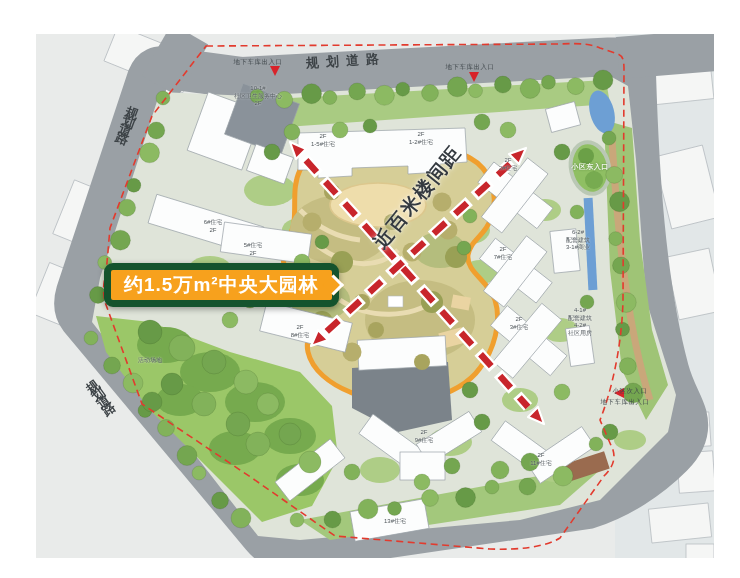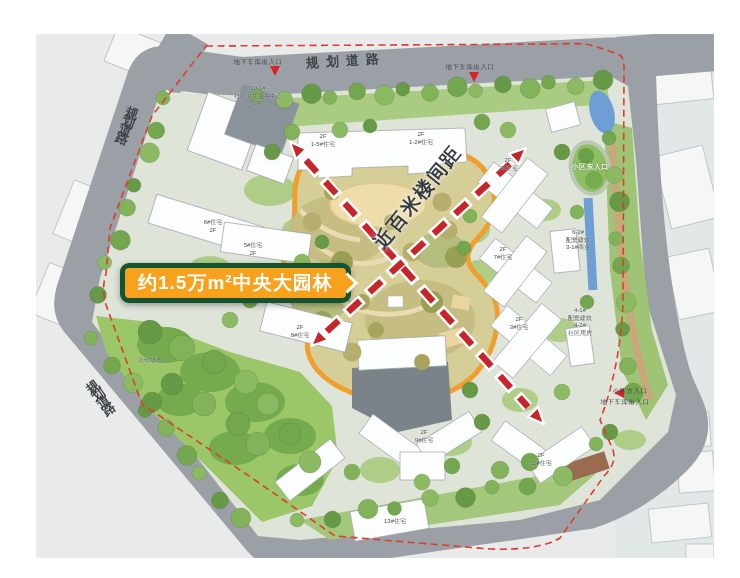--- a/index.html
+++ b/index.html
@@ -16,22 +16,22 @@
   .ent.light{color:#f4f7ee;font-weight:bold;font-size:7px;text-shadow:0 0 2px rgba(0,60,0,.5);}
   .bldg{font-size:6px;color:#51585d;text-shadow:0 0 2px rgba(255,255,255,.9);}
   .road-lbl{position:absolute;color:var(--label-dark);font-weight:bold;font-size:13px;letter-spacing:7px;}
   .road-lbl.vert{writing-mode:vertical-rl;letter-spacing:9px;}
   .road-lbl.top-road{left:306px;top:52px;transform:rotate(-3.5deg);}
   .road-lbl.left-road{left:122px;top:96px;transform:rotate(21deg);}
   .road-lbl.bleft-road{left:84px;top:370px;transform:rotate(-36deg);}
   .spacing{position:absolute;left:332px;top:184px;width:172px;text-align:center;transform:rotate(-51deg);
            font-size:19px;font-weight:bold;color:#343a40;letter-spacing:2px;
            text-shadow:0 0 3px rgba(255,255,255,.9),0 0 7px rgba(255,255,255,.6);}
-  .callout{position:absolute;left:120px;top:263px;height:30px;padding:0 13px;background:var(--callout-bg);
-           border:5px solid #14532d;border-radius:9px;box-shadow:0 2px 6px rgba(0,0,0,.35);
+  .callout{position:absolute;left:104px;top:263px;height:30px;padding:0 13px;background:var(--callout-bg);
+           border:7px solid #14532d;border-radius:9px;box-shadow:0 2px 6px rgba(0,0,0,.35);
            display:flex;align-items:center;color:#fff;font-size:19px;font-weight:bold;letter-spacing:1px;}
   .callout .tail{position:absolute;right:-9px;top:50%;width:12px;height:12px;background:var(--callout-bg);
            border-top:3px solid #fff;border-right:3px solid #fff;transform:translateY(-50%) rotate(45deg);}
 </style>
 </head>
 <body>
 
 <div class="stage">
 <svg width="740" height="578" viewBox="0 0 740 578">
   <defs>

